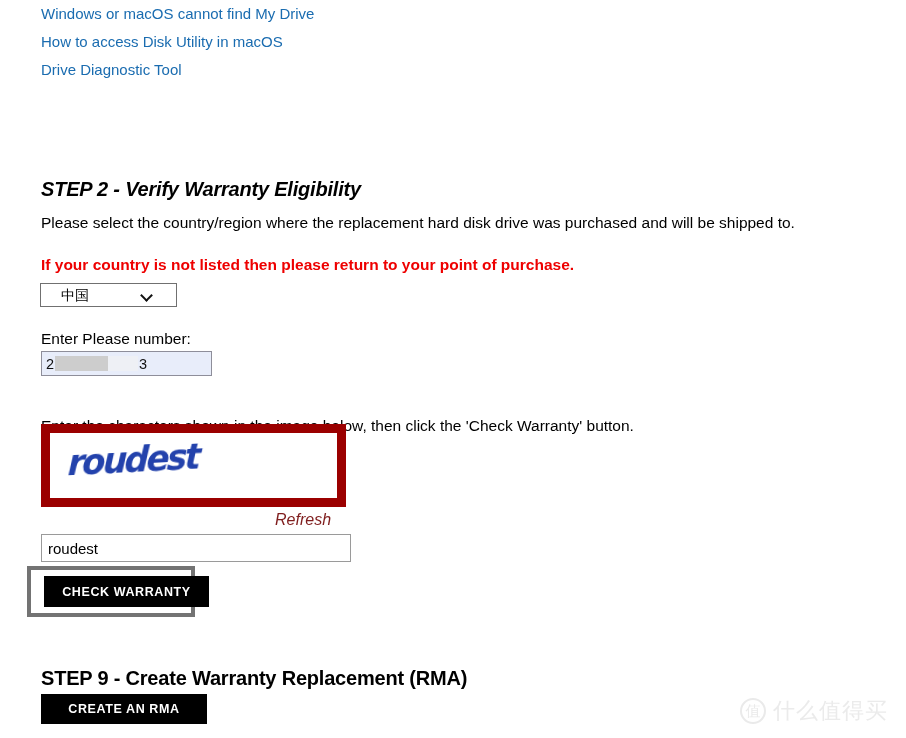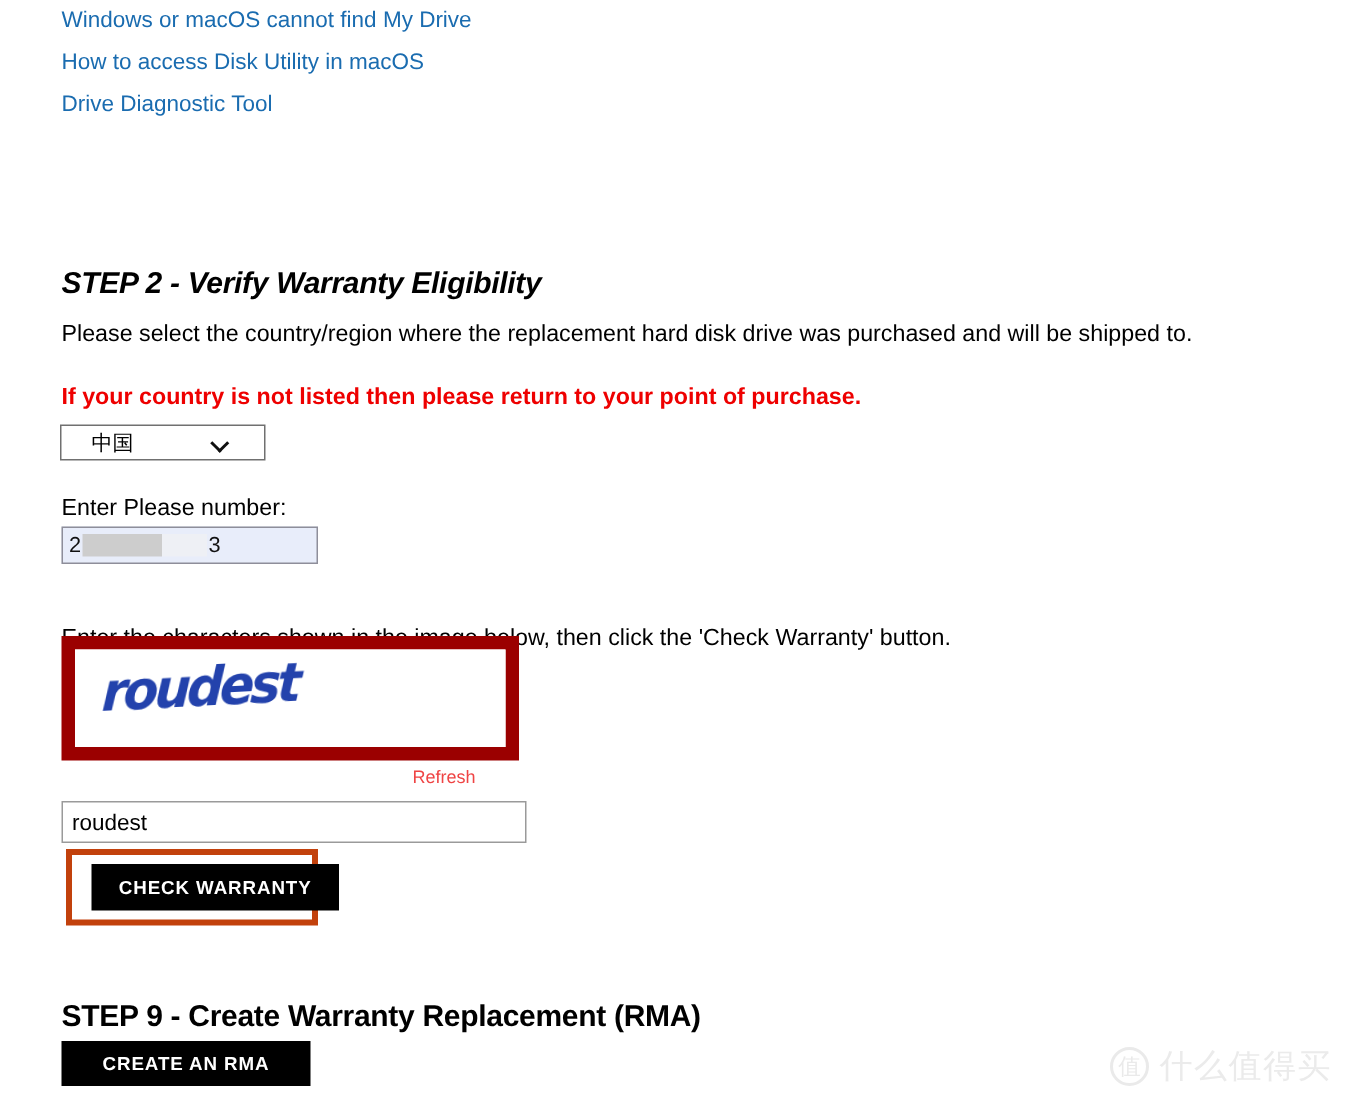--- a/index.html
+++ b/index.html
@@ -183,24 +183,25 @@
     letter-spacing: -2.5px;
     transform: rotate(-3deg) skewX(-6deg) scaleY(1.05);
     filter: blur(0.5px);
     white-space: nowrap;
   }
 
   #refresh-link {
     position: absolute;
     left: 275px;
     top: 511px;
-    font-size: 12px;
-    color: #ef4444;
+    font-size: 16px;
+    color: #7f1d1d;
     text-decoration: none;
     cursor: pointer;
+    font-style: italic;
   }
 
   .captcha-input {
     position: absolute;
     left: 41px;
     top: 534px;
     width: 310px;
     height: 28px;
     border: 1px solid #9a9a9a;
     background: #ffffff;
@@ -211,23 +212,22 @@
     cursor: text;
   }
 
   
   .cw-annotation {
     position: absolute;
     left: 27px;
     top: 566px;
     width: 168px;
     height: 51px;
-    border: 4px solid #c2410c;
-    background: #ffffff;
-    margin-left: 17px;
+    border: 4px solid #737373;
+    background: #ffffff;
   }
   .btn-black {
     background: #000000;
     color: #ffffff;
     font-weight: bold;
     font-size: 12.5px;
     letter-spacing: 0.6px;
     display: flex;
     align-items: center;
     justify-content: center;

